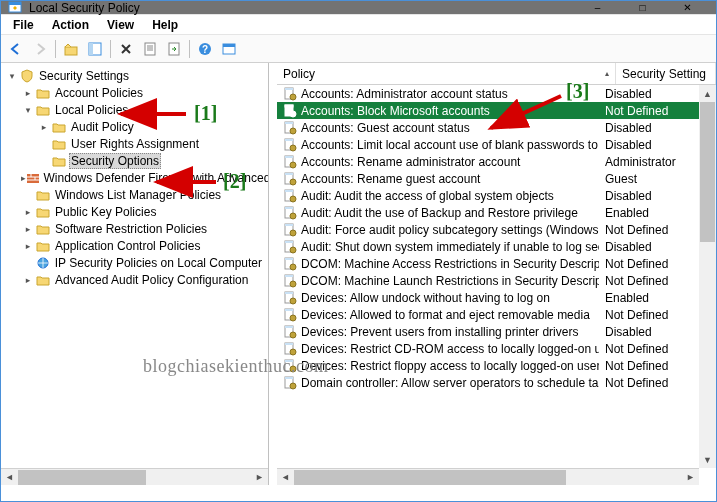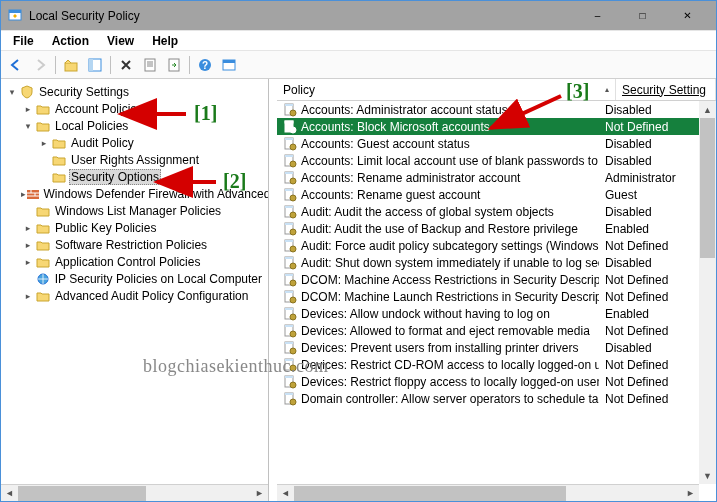--- a/index.html
+++ b/index.html
@@ -10,22 +10,22 @@
     background: #fff;
     color: #000;
     width: 717px;
     height: 502px;
     overflow: hidden;
     border: 1px solid #4a90d9;
     position: relative;
   }
   
   .titlebar {
-    height: 30px;
-    background: #a3a3a3;
+    height: 14px;
+    background: #737373;
     border-bottom: 1px solid #e5e5e5;
     display: flex;
     align-items: center;
     padding: 0 6px;
   }
   .titlebar .app-icon {
     width: 16px; height: 16px; margin-right: 6px;
     display:inline-flex;align-items:center;justify-content:center;
   }
   .titlebar .title { flex: 1; font-size: 12px; }
@@ -115,21 +115,21 @@
     border-bottom: 1px solid #d0d0d0;
   }
   .list-header .col {
     padding: 3px 6px;
     border-right: 1px solid #e0e0e0;
     display:flex;align-items:center;
     gap:4px;
     white-space:nowrap;
   }
   .col-policy { flex: 1; }
-  .col-setting { width: 100px; text-decoration: underline; }
+  .col-setting { width: 100px; }
   .sort-ind{font-size:8px;color:#555;}
 
   
   .list-rows { overflow: hidden; flex:1; }
   .list-row {
     display: flex;
     height: 17px;
     align-items: center;
     white-space: nowrap;
   }

